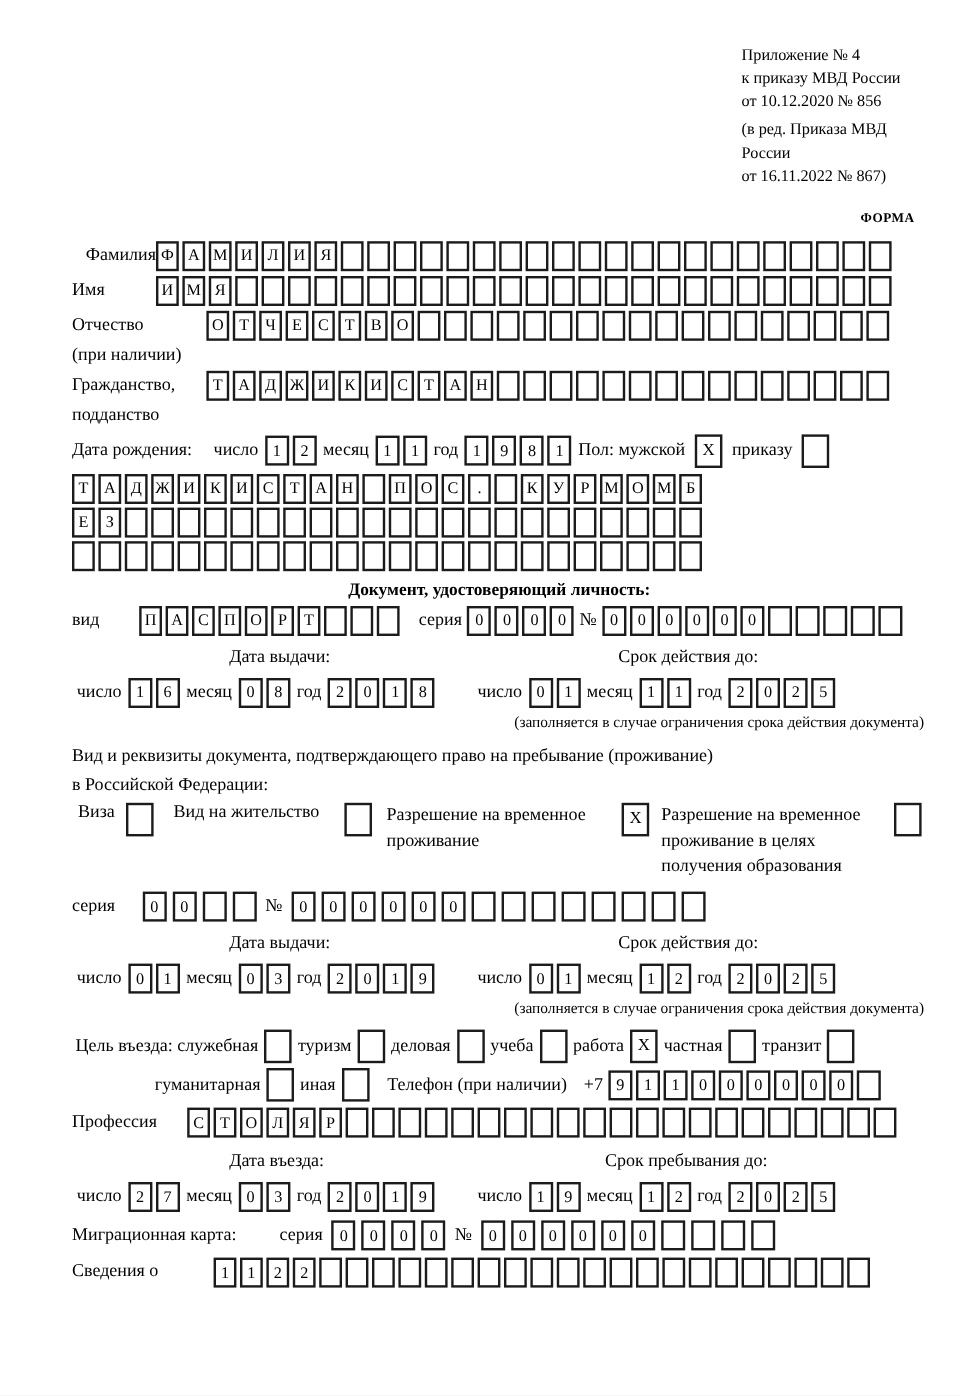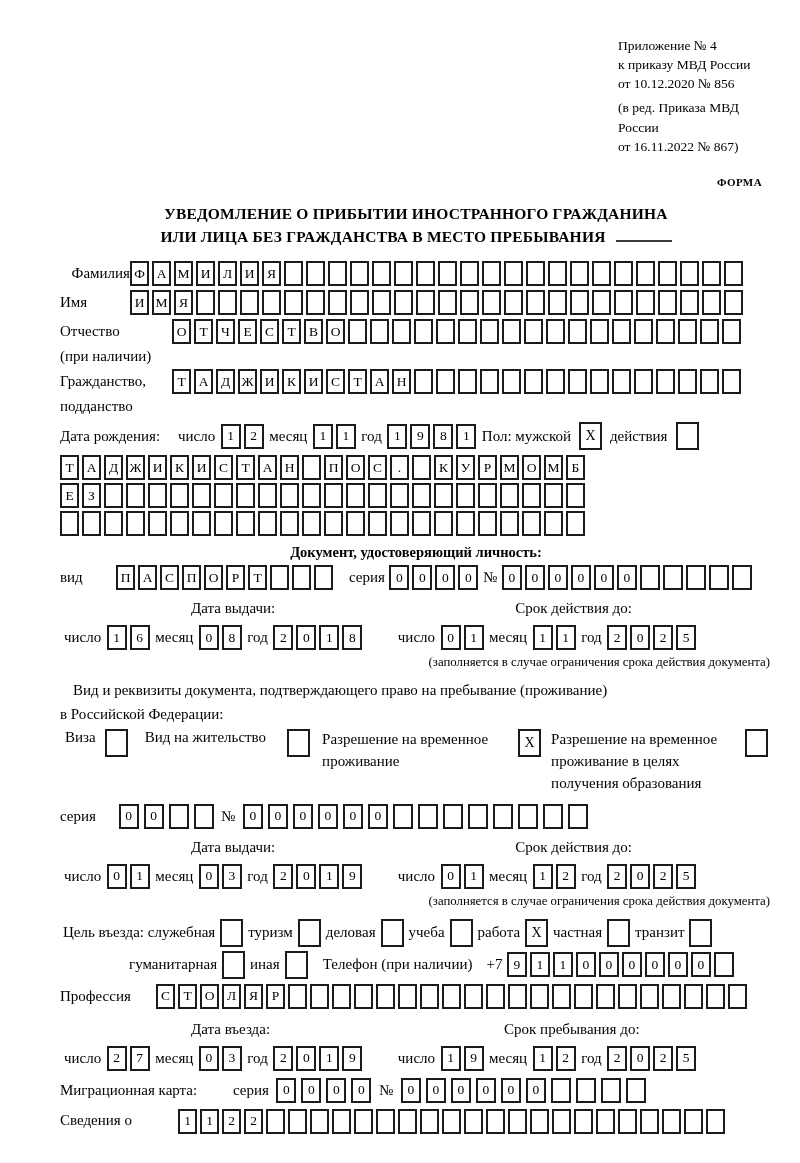--- a/index.html
+++ b/index.html
@@ -44,24 +44,20 @@
 
 <div class="page">
   <div class="refblock">
     <div>Приложение № 4</div>
     <div>к приказу МВД России</div>
     <div>от 10.12.2020 № 856</div>
     <div class="rgap">(в ред. Приказа МВД России</div>
     <div>от 16.11.2022 № 867)</div>
   </div>
   <div class="forma">ФОРМА</div>
-  <div class="title">
-    <div>УВЕДОМЛЕНИЕ О ПРИБЫТИИ ИНОСТРАННОГО ГРАЖДАНИНА</div>
-    <div><span>ИЛИ ЛИЦА БЕЗ ГРАЖДАНСТВА В МЕСТО ПРЕБЫВАНИЯ</span><span class="blankline"></span></div>
-  </div>
   <div>
       <div class="frow " style="margin-top: 12px; text-align: right;">
         <span class="lbl" style="min-width: 70px;">Фамилия</span>
         <span class="cgroup">
           <span class="cell">Ф</span>
           <span class="cell">А</span>
           <span class="cell">М</span>
           <span class="cell">И</span>
           <span class="cell">Л</span>
           <span class="cell">И</span>
@@ -200,21 +196,21 @@
         </span>
         <span class="txt">год</span>
         <span class="cgroup">
           <span class="cell sp">1</span>
           <span class="cell sp">9</span>
           <span class="cell sp">8</span>
           <span class="cell sp">1</span>
         </span>
         <span class="txt">Пол: мужской</span>
         <span class="cbox">X</span>
-        <span class="txt">действия</span>
+        <span class="txt">приказу</span>
         <span class="cbox"></span>
       </div>
       <div class="multi" style="margin-top: 5px;">
         <div class="mrows">
           <div class="mrow" style="margin-bottom: 3px;">
             <span class="cgroup">
               <span class="cell">Т</span>
               <span class="cell">А</span>
               <span class="cell">Д</span>
               <span class="cell">Ж</span>
@@ -373,21 +369,21 @@
         </span>
         <span class="txt">год</span>
         <span class="cgroup">
           <span class="cell sp">2</span>
           <span class="cell sp">0</span>
           <span class="cell sp">2</span>
           <span class="cell sp">5</span>
         </span>
       </div>
       <div class="tline small right">(заполняется в случае ограничения срока действия документа)</div>
-      <div class="tline " style="margin-top: 8px; margin-left: 13px;">Вид и реквизиты документа, подтверждающего право на пребывание (проживание)</div>
+      <div class="tline " style="margin-top: 8px;">Вид и реквизиты документа, подтверждающего право на пребывание (проживание)</div>
       <div class="tline " style="margin-top: 4px;">в Российской Федерации:</div>
       <div class="frow top" style="margin-top: 5px;">
         <span class="txt">Виза</span>
         <span class="cbox"></span>
         <span class="gap" style="width: 8px;"></span>
         <span class="txt">Вид на жительство</span>
         <span class="gap" style="width: 12px;"></span>
         <span class="cbox"></span>
         <span class="gap" style="width: 8px;"></span>
         <span class="stk" style="width: 192px;">

